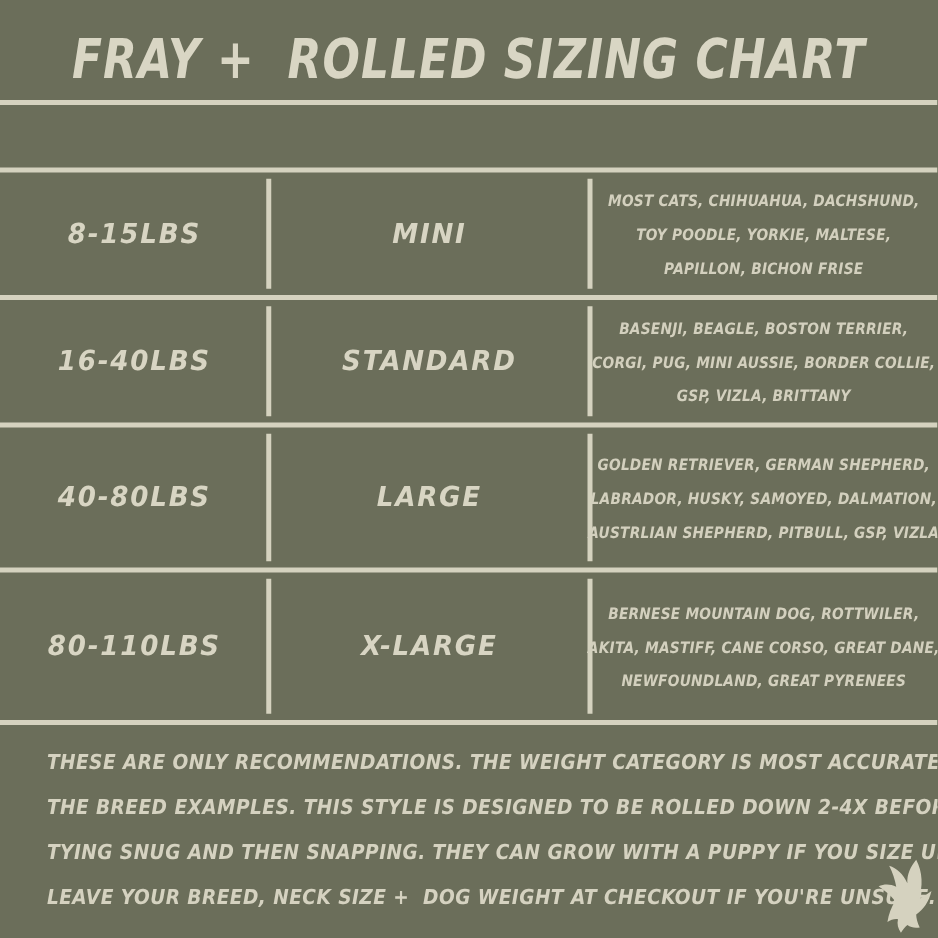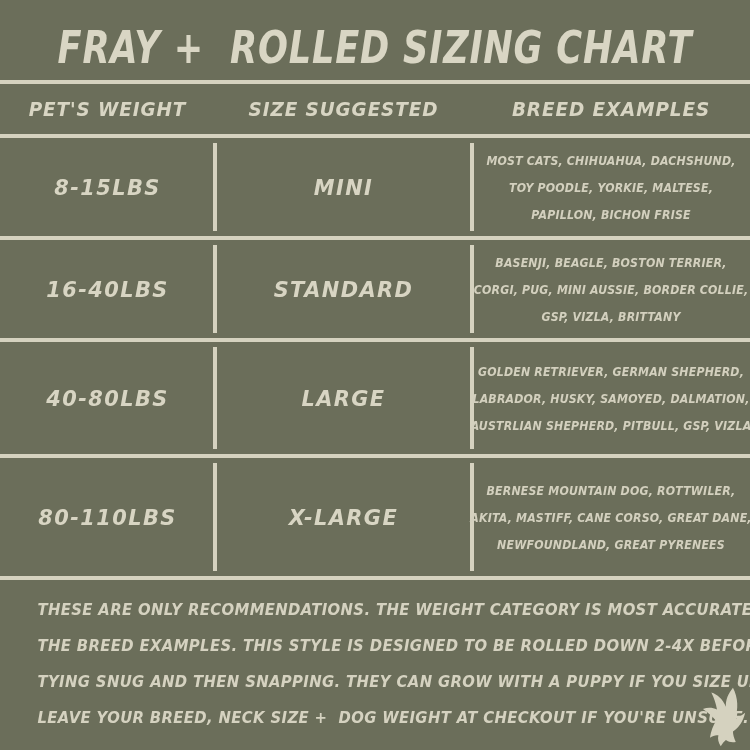--- a/index.html
+++ b/index.html
@@ -73,25 +73,20 @@
 </style>
 </head>
 <body>
 
 <div class="canvas">
 
   <div class="title">FRAY +  ROLLED SIZING CHART</div>
 
   <div class="hline hl-underline"></div>
 
-  <div class="hdr-row">
-    <div class="cell c1 hdr">PET'S WEIGHT</div>
-    <div class="cell c2 hdr">SIZE SUGGESTED</div>
-    <div class="cell c3 hdr">BREED EXAMPLES</div>
-  </div>
 
   <div class="hline hl-tabletop"></div>
 
   <div class="row r1">
     <div class="cell c1 big">8-15LBS</div>
     <div class="vline v1"></div>
     <div class="cell c2 big">MINI</div>
     <div class="vline v2"></div>
     <div class="cell c3 breeds">
       <div class="breed-line">MOST CATS, CHIHUAHUA, DACHSHUND,</div>

